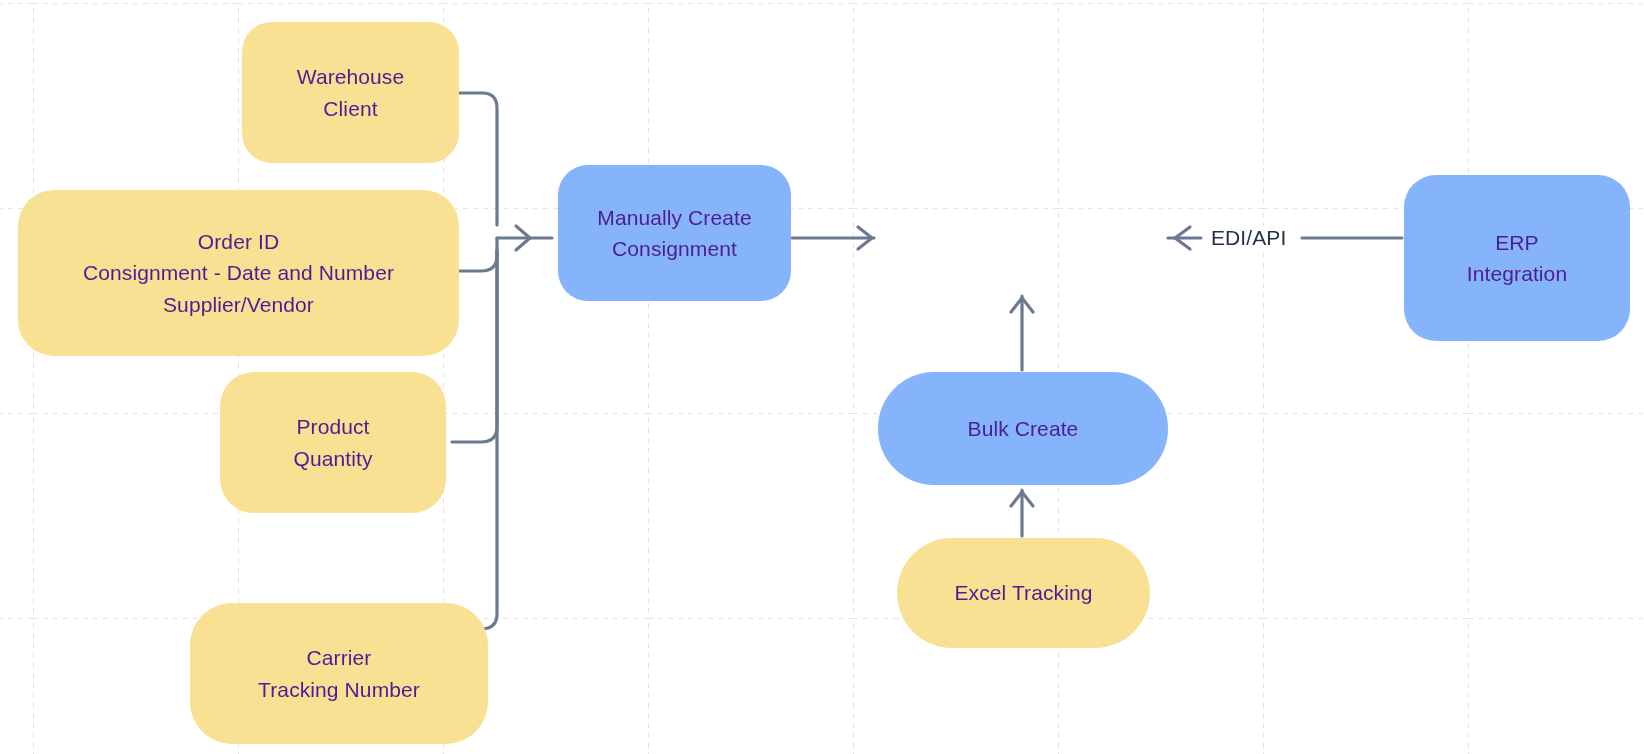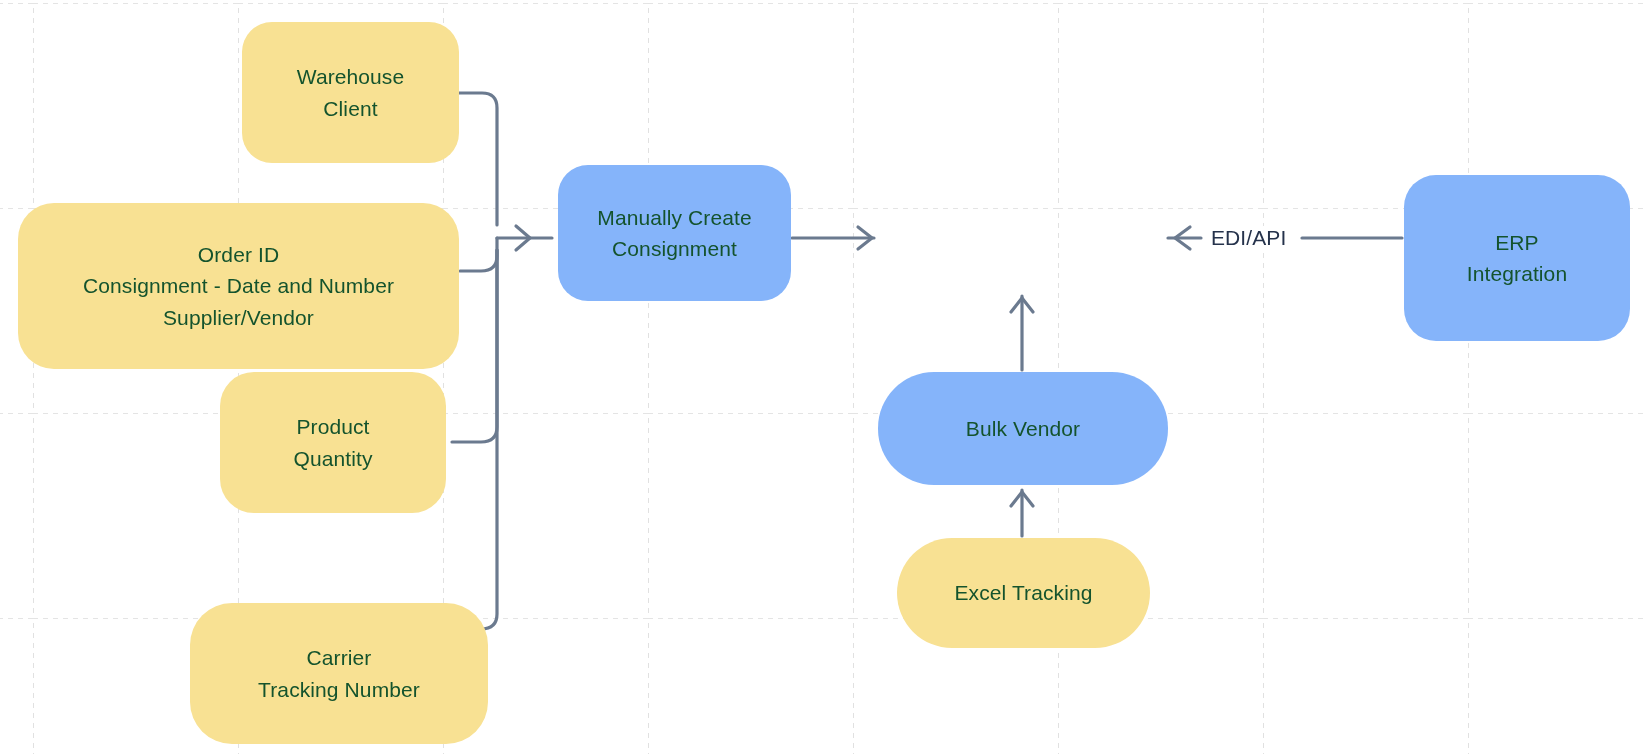--- a/index.html
+++ b/index.html
@@ -21,30 +21,30 @@
     position: absolute;
     inset: 0;
     pointer-events: none;
   }
   .node {
     position: absolute;
     display: flex;
     align-items: center;
     justify-content: center;
     text-align: center;
-    color: #14532d;
+    color: #4c1d95;
     font-family: "Liberation Sans", sans-serif;
     font-size: 21px;
     line-height: 1.48;
     letter-spacing: 0.1px;
     white-space: pre-line;
     padding: 4px 4px;
   }
   .n-warehouse      { left:242px; top:22px;  width:217px; height:141px; background:#f8e193; border-radius:30px; }
-  .n-orderid        { left:18px;  top:203px; width:441px; height:166px; background:#f8e193; border-radius:36px; }
+  .n-orderid        { left:18px;  top:190px; width:441px; height:166px; background:#f8e193; border-radius:36px; }
   .n-product        { left:220px; top:372px; width:226px; height:141px; background:#f8e193; border-radius:34px; }
   .n-carrier        { left:190px; top:559px; width:298px; height:141px; background:#f8e193; border-radius:42px;margin-top:44px; }
   .n-manual         { left:558px; top:165px; width:233px; height:136px; background:#85b4fa; border-radius:30px; }
   .n-addcons        { left:880px; top:187px; width:288px; height:103px; background:#e4ddf8; border-radius:52px; }
   .n-bulk           { left:878px; top:372px; width:290px; height:113px; background:#85b4fa; border-radius:56px; }
   .n-excel          { left:897px; top:538px; width:253px; height:110px; background:#f8e193; border-radius:55px; }
   .n-erp            { left:1404px;top:175px; width:226px; height:166px; background:#85b4fa; border-radius:32px; }
 
   .edge-label {
     position: absolute;
@@ -124,21 +124,21 @@
 Tracking Number</span>
   </div>
 
   <div class="node n-manual">
     <span>Manually Create
 Consignment</span>
   </div>
 
 
   <div class="node n-bulk">
-    <span>Bulk Vendor</span>
+    <span>Bulk Create</span>
   </div>
 
   <div class="node n-excel">
     <span>Excel Tracking</span>
   </div>
 
   <div class="node n-erp">
     <span>ERP
 Integration</span>
   </div>

